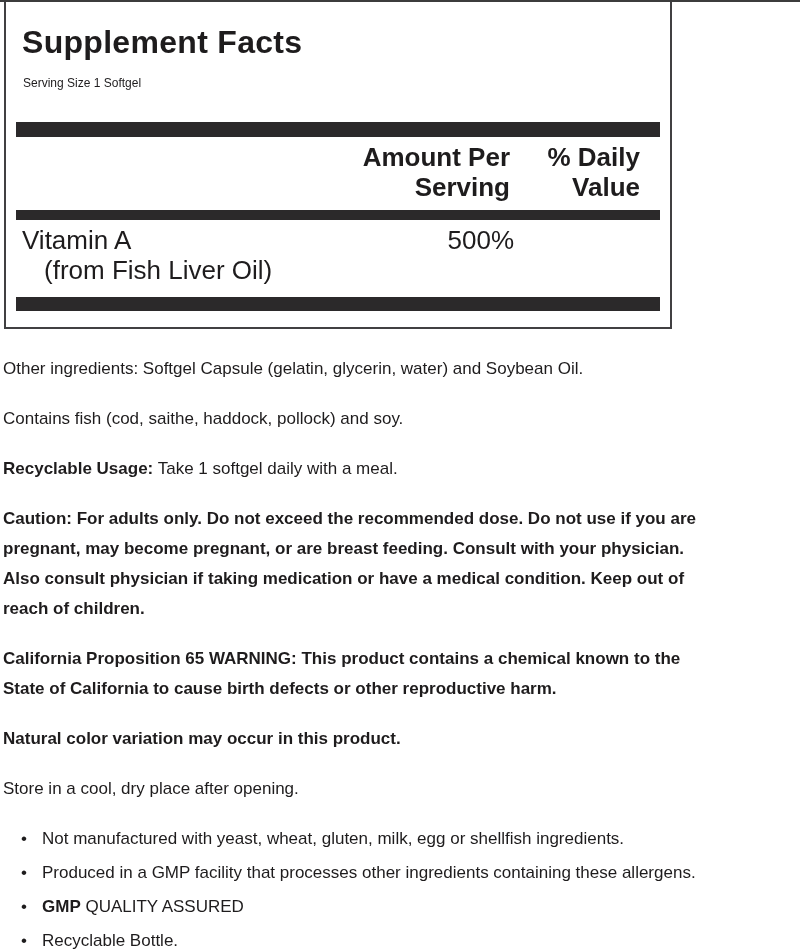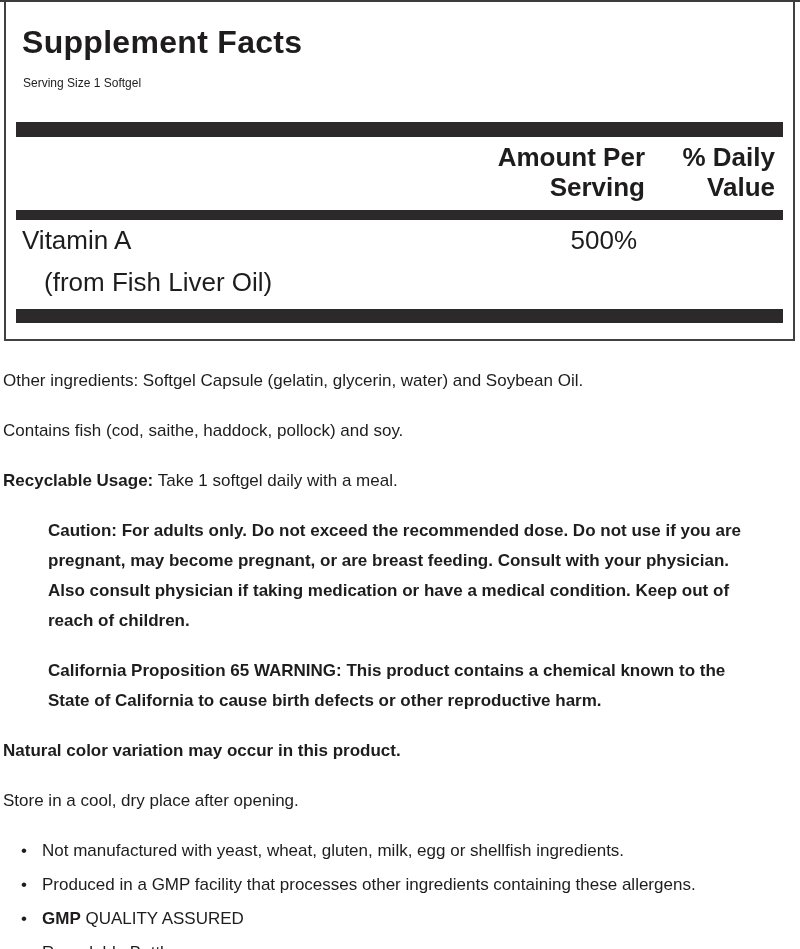--- a/index.html
+++ b/index.html
@@ -12,21 +12,21 @@
     position:relative;
   }
   .top-rule {
     position:absolute; top:0; left:0;
     width:800px; height:2px;
     background:#3c3c3c;
   }
   
   .facts-box {
     margin-left:4px;
-    width:791px;
+    width:668px;
     box-sizing:border-box;
     border:2px solid #414042;
     padding-bottom:16px;
     background:#ffffff;
   }
   .sf-title {
     margin:22px 0 0 16px;
     font-size:32px;
     font-weight:bold;
     letter-spacing:0.3px;
@@ -44,40 +44,40 @@
   .bar-top    { height:15px; margin-top:28px; }
   .bar-mid    { height:10px; }
   .bar-bottom { height:14px; }
   .sf-header, .sf-row {
     display:grid;
     grid-template-columns:1fr 170px 130px;
     font-size:26px;
     line-height:30px;
   }
   .sf-header {
-    padding:5px 18px 8px 16px;
+    padding:5px 30px 8px 16px;
     font-weight:bold;
   }
   .sf-row {
     padding:5px 26px 12px 16px;
   }
   .col-amount { text-align:right; }
   .col-daily  { text-align:right; }
-  .nutrient-detail { padding-left:22px;margin-top:12px; }
+  .nutrient-detail { padding-left:22px; }
   
   .body-copy {
     padding:25px 27px 0 3px;
     font-size:17px;
   }
   .body-copy p {
     margin:0 0 20px 0;
     line-height:30px;
   }
   .strong { font-weight:bold; }
-  .line { display:block; white-space:nowrap;margin-left:45px; }
+  .line { display:block; white-space:nowrap; }
   ul.notes {
     list-style:none;
     margin:0; padding:0;
   }
   ul.notes li {
     position:relative;
     padding-left:39px;
     line-height:30px;
     margin-bottom:4px;
     white-space:nowrap;

